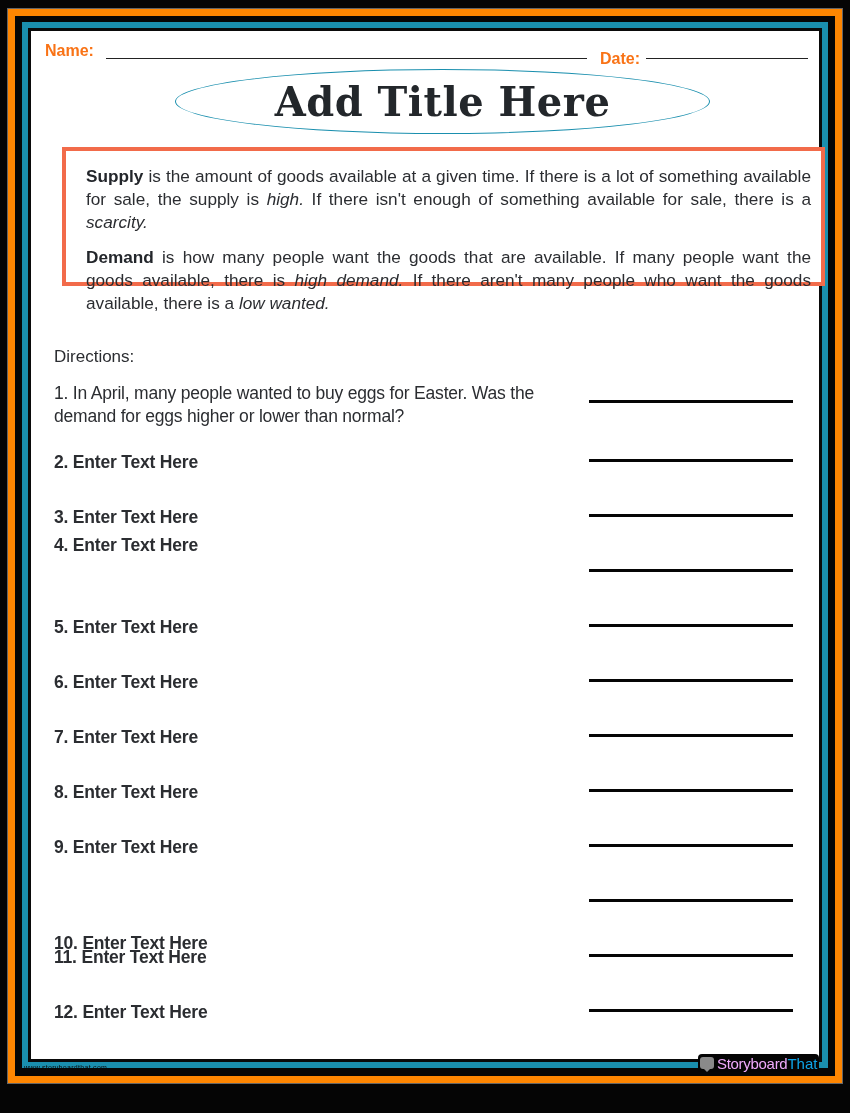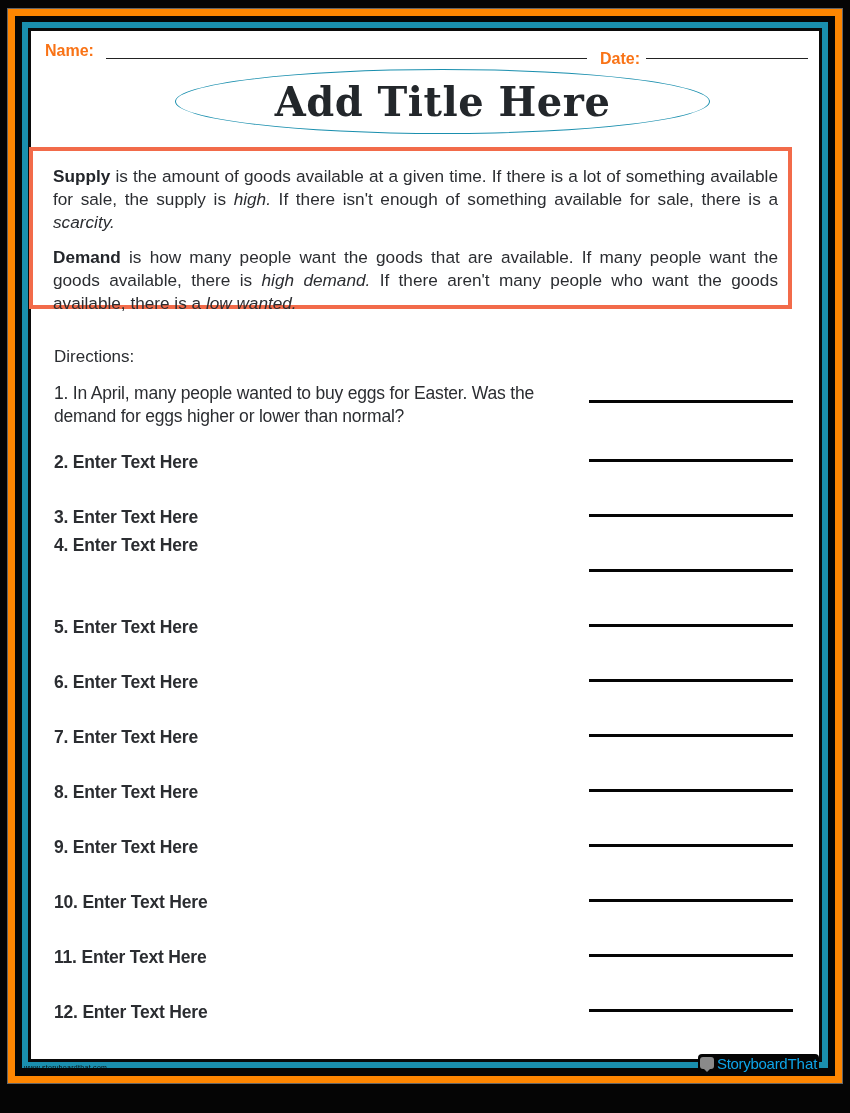--- a/index.html
+++ b/index.html
@@ -37,21 +37,21 @@
     position: absolute; left: 175px; top: 69px; width: 535px; height: 65px;
     background: #ffffff; border: 1.5px solid #1a8fae; border-radius: 50%;
     box-sizing: border-box; display: flex; align-items: center; justify-content: center;
   }
   .title-text {
     font-family: "DejaVu Serif", serif; font-weight: bold; font-size: 40px;
     color: #23272b; letter-spacing: 0.5px; transform: scaleY(1.02);
   }
 
   .def-box {
-    position: absolute; left: 29px; top: 147px; width: 763px; height: 162px;
+    position: absolute; left: 62px; top: 147px; width: 763px; height: 139px;
     border: 4px solid #f26b4a; box-sizing: border-box; background: #fff;
   }
   .def-para {
     position: absolute; left: 20px; width: 725px;
     font-family: "Liberation Sans", sans-serif; font-size: 17.2px; line-height: 23px;
     color: #2b2d31; text-align: justify; text-align-last: left;
   }
   .def-para.p1 { top: 14px; }
   .def-para.p2 { top: 95px; }
   .def-para b { color: #23262b; }
@@ -78,21 +78,21 @@
     position: absolute; left: 698px; top: 1054px; height: 18px; display: flex; align-items: center;
     background: #050505; padding: 0 2px 0 2px; border-radius: 4px 4px 0 0;
   }
   .logo-bubble {
     width: 14px; height: 12px; background: #8a8a8a; border-radius: 3px; margin-right: 3px; position: relative;
   }
   .logo-bubble::after {
     content: ""; position: absolute; left: 4px; bottom: -3px; width: 0; height: 0;
     border-left: 3px solid transparent; border-right: 3px solid transparent; border-top: 3px solid #8a8a8a;
   }
-  .logo-text { font-size: 15px; color: #0ea5e9; letter-spacing: -0.3px; }
+  .logo-text { font-size: 15px; color: #f0abfc; letter-spacing: -0.3px; }
   .logo-text2 { font-size: 15px; color: #0ea5e9; }
 </style>
 </head>
 <body>
 
 <div class="orange-frame"></div>
 <div class="black-gap"></div>
 <div class="teal-frame"></div>
 <div class="page"></div>
 
@@ -138,21 +138,21 @@
 
 <div class="question" style="top:726px;">7. Enter Text Here</div>
 <div class="answer-line" style="top:734px;"></div>
 
 <div class="question" style="top:781px;">8. Enter Text Here</div>
 <div class="answer-line" style="top:789px;"></div>
 
 <div class="question" style="top:836px;">9. Enter Text Here</div>
 <div class="answer-line" style="top:844px;"></div>
 
-<div class="question" style="top:891px;">10. Enter Text Here</div>
+<div class="question" style="top:932px;">10. Enter Text Here</div>
 <div class="answer-line" style="top:899px;"></div>
 
 <div class="question" style="top:946px;">11. Enter Text Here</div>
 <div class="answer-line" style="top:954px;"></div>
 
 <div class="question" style="top:1001px;">12. Enter Text Here</div>
 <div class="answer-line" style="top:1009px;"></div>
 
 <div class="footer-url">www.storyboardthat.com</div>
 <div class="footer-logo">

